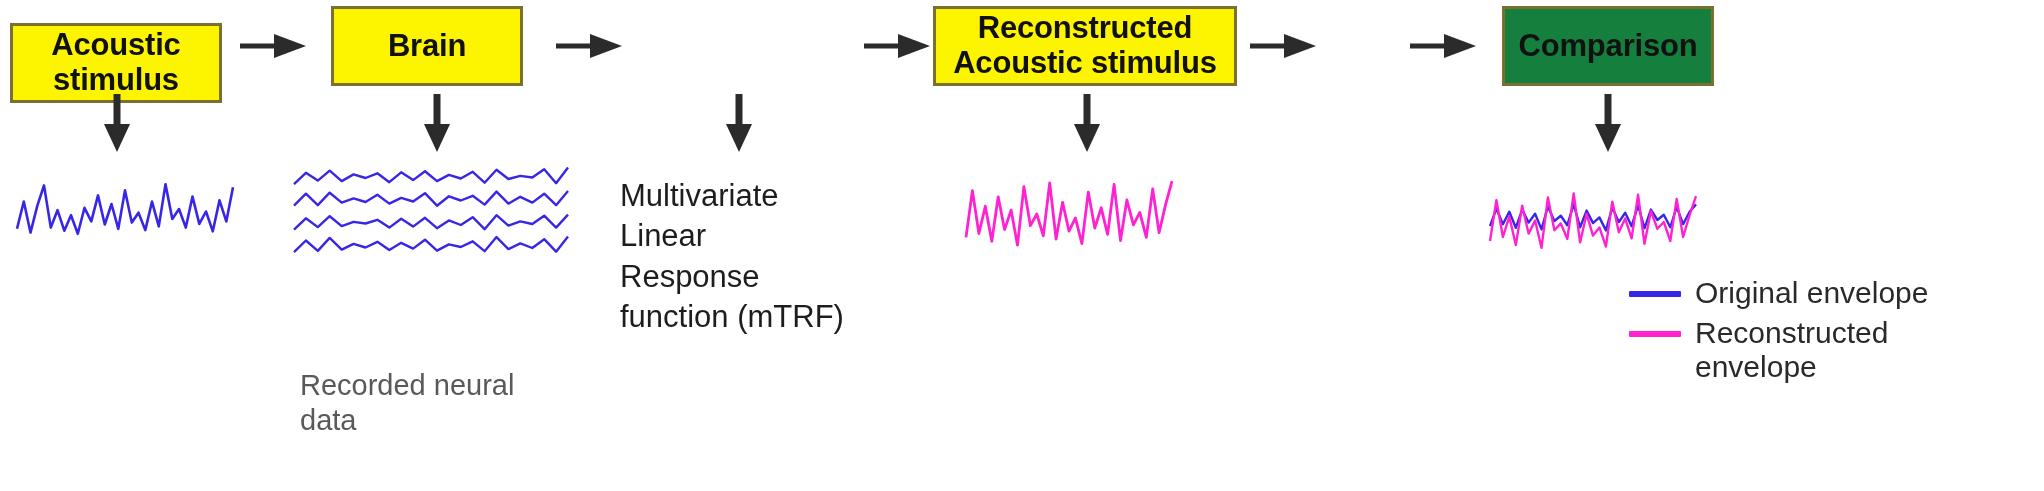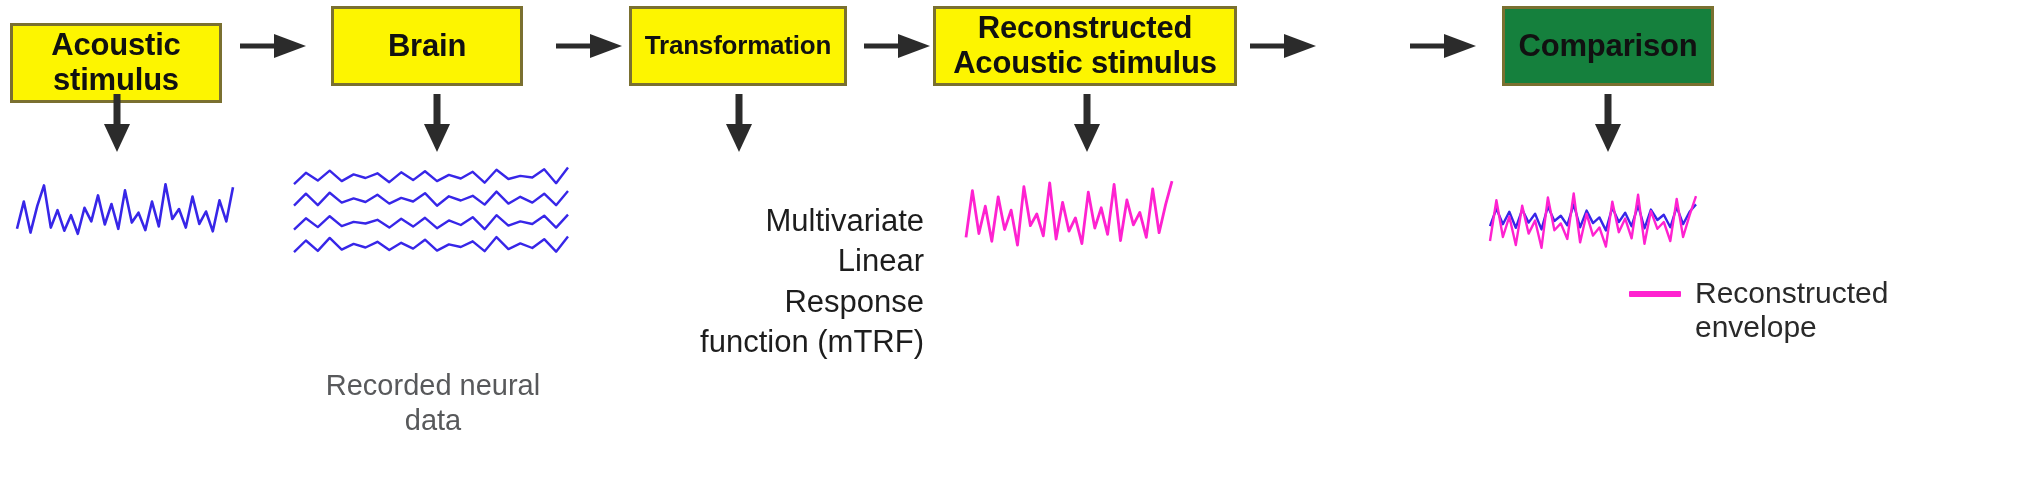--- a/index.html
+++ b/index.html
@@ -66,36 +66,34 @@
   .wave-panel {
     position: absolute;
   }
 
   
   .caption {
     position: absolute;
     color: #58595b;
     font-size: 29px;
     line-height: 1.22;
-    text-align: center;
     white-space: pre-line;
   }
 
   
   #mtrf-text {
     position: absolute;
     left: 620px;
     top: 176px;
     width: 304px;
     color: #1d1d1d;
     font-size: 31px;
     line-height: 1.30;
-    text-align: right;
-    white-space: pre-line;
-    margin-top: 25px;
+    text-align: left;
+    white-space: pre-line;
   }
 
   
   #legend {
     position: absolute;
     left: 1629px;
     top: 276px;
     width: 400px;
   }
   .legend-row {
@@ -125,23 +123,20 @@
 
   <div class="node-box" id="box-acoustic" style="background: rgb(253, 245, 0); border-color: rgb(122, 112, 48);">
     <span class="node-label">Acoustic
 stimulus</span>
   </div>
 
   <div class="node-box" id="box-brain" style="background: rgb(253, 245, 0); border-color: rgb(122, 112, 48);">
     <span class="node-label">Brain</span>
   </div>
 
-  <div class="node-box" id="box-transform" style="background: rgb(253, 245, 0); border-color: rgb(122, 112, 48);">
-    <span class="node-label">Transformation</span>
-  </div>
 
   <div class="node-box" id="box-recon" style="background: rgb(253, 245, 0); border-color: rgb(122, 112, 48);">
     <span class="node-label">Reconstructed
 Acoustic stimulus</span>
   </div>
 
   <div class="node-box" id="box-compare" style="background: #15803d; border-color: rgb(122, 112, 48);">
     <span class="node-label">Comparison</span>
   </div>
 
@@ -218,19 +213,23 @@
     <polyline fill="none" stroke="#ff22d0" stroke-width="2.8" stroke-linejoin="round" points="3.0,72.4 9.4,25.6 15.9,68.5 22.3,41.2 28.8,76.3 35.2,31.8 41.6,64.6 48.1,45.1 54.5,80.2 60.9,21.7 67.4,60.7 73.8,49.0 80.3,70.8 86.7,17.8 93.1,74.0 99.6,37.3 106.0,66.2 112.4,52.9 118.9,78.6 125.3,27.2 131.8,63.0 138.2,42.8 144.6,69.3 151.1,19.4 157.5,75.5 163.9,35.0 170.4,59.9 176.8,47.4 183.3,72.4 189.7,24.0 196.1,67.7 202.6,39.6 209.0,16.2"></polyline>
   </svg>
 
   <svg class="wave-panel" id="wave-compare" style="left:1487px; top:176px; width:212px; height:86px;" viewBox="0 0 212 86" preserveAspectRatio="none">
     <polyline id="cmp-orig" fill="none" stroke="#3726e8" stroke-width="2.4" stroke-linejoin="round" points="3.0,50.2 9.4,32.6 15.9,48.2 22.3,35.7 28.8,51.8 35.2,33.6 41.6,46.6 48.1,37.8 54.5,53.4 60.9,30.5 67.4,45.0 73.8,39.8 80.3,49.2 86.7,28.4 93.1,51.3 99.6,34.6 106.0,47.1 112.4,41.4 118.9,54.4 125.3,31.5 131.8,46.1 138.2,36.7 144.6,50.2 151.1,29.4 157.5,52.3 163.9,33.6 170.4,44.0 176.8,38.8 183.3,51.3 189.7,31.0 196.1,48.2 202.6,35.7 209.0,28.4"></polyline>
     <polyline id="cmp-recon" fill="none" stroke="#ff22d0" stroke-width="2.4" stroke-linejoin="round" points="3.0,65.0 9.4,24.2 15.9,61.0 22.3,40.6 28.8,69.1 35.2,29.7 41.6,57.6 48.1,44.6 54.5,71.8 60.9,21.5 67.4,54.2 73.8,47.4 80.3,63.0 86.7,17.4 93.1,66.4 99.6,37.8 106.0,59.6 112.4,51.4 118.9,70.5 125.3,25.6 131.8,56.2 138.2,42.6 144.6,62.3 151.1,18.8 157.5,67.8 163.9,35.1 170.4,52.8 176.8,46.0 183.3,65.0 189.7,22.9 196.1,61.0 202.6,39.2 209.0,20.2"></polyline>
   </svg>
 
   <div id="legend">
     <div class="legend-row">
+      <span class="legend-swatch" id="swatch-orig" style="background: rgb(55, 38, 232);"></span>
+      <span class="legend-label">Original envelope</span>
+    </div>
+    <div class="legend-row">
       <span class="legend-swatch" id="swatch-recon" style="background: rgb(255, 34, 208);"></span>
       <span class="legend-label">Reconstructed
 envelope</span>
     </div>
   </div>
 
 </div>
 
 </body></html>

